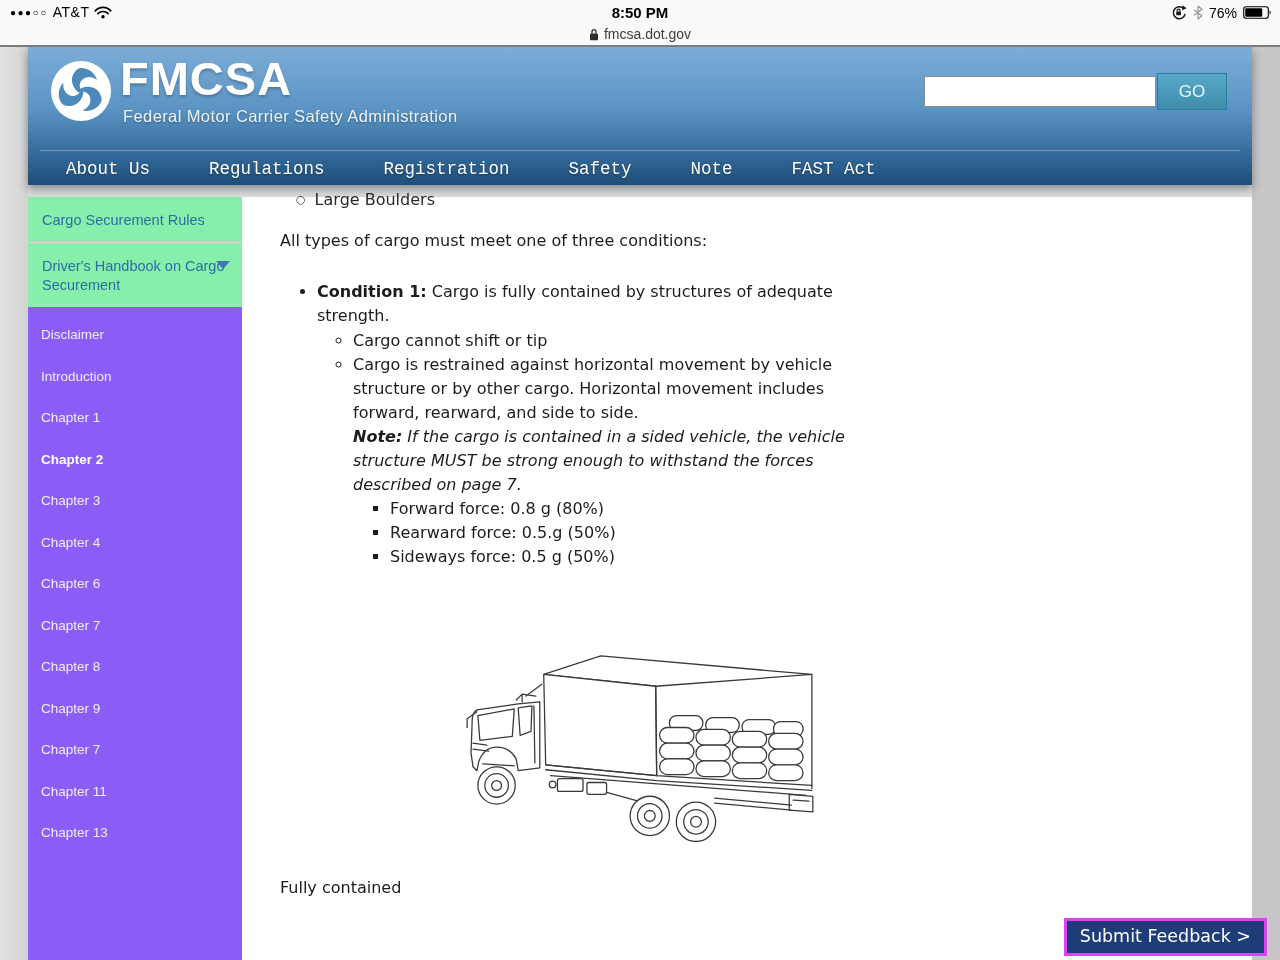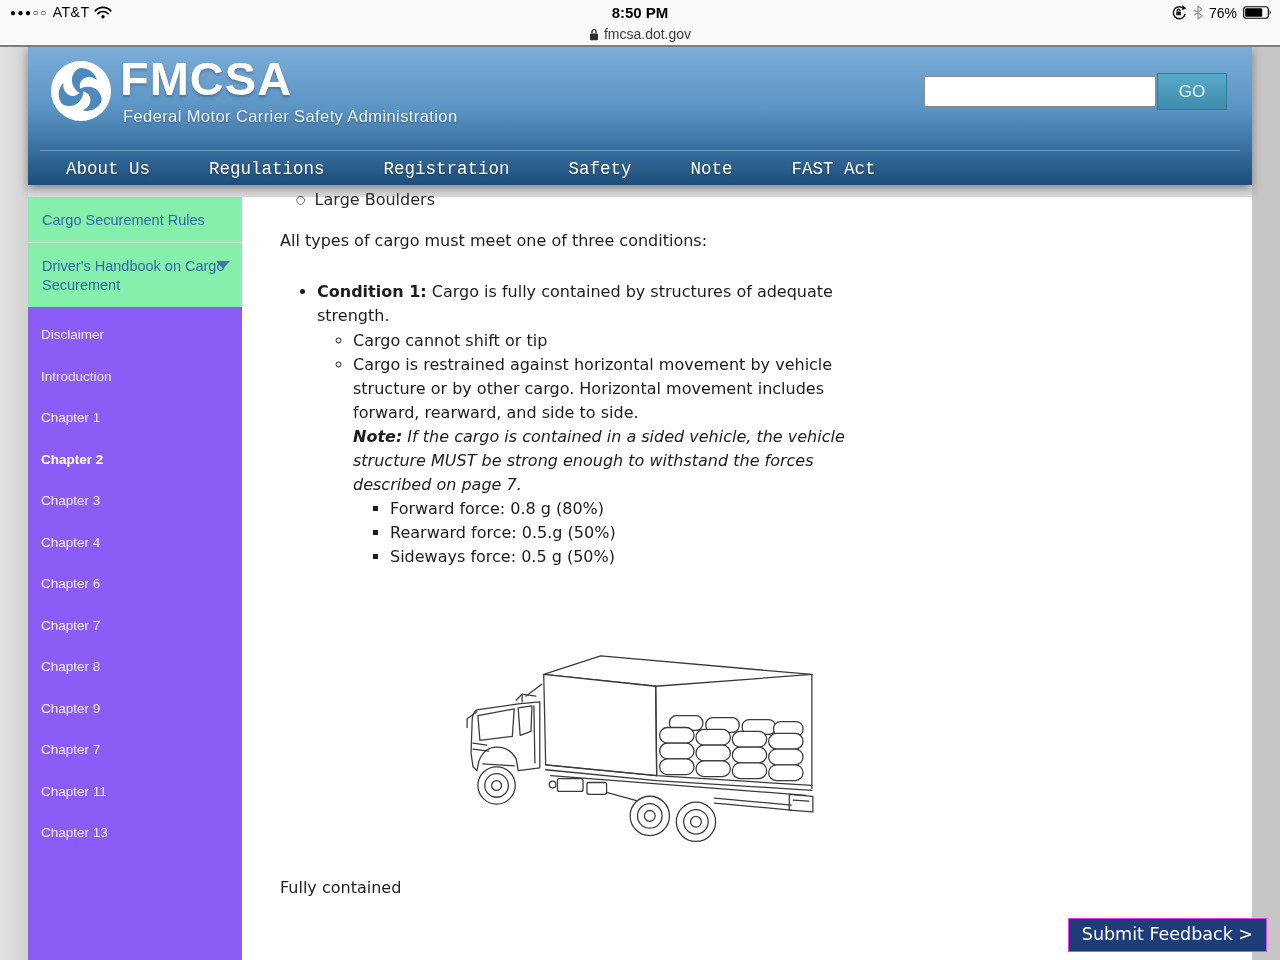--- a/index.html
+++ b/index.html
@@ -58,21 +58,21 @@
   ul.lvl2 { margin-top:1px; padding-left:36px; list-style:circle outside; }
   ul.lvl2 > li { max-width:498px; line-height:24px; }
   .note-block { max-width:540px; line-height:24px; font-style:italic; }
   .note-label { font-weight:bold; }
   ul.lvl3 { padding-left:37px; list-style:square outside; }
   ul.lvl3 > li { line-height:24px; }
   .truck-figure { display:block; margin:76px 0 0 175px; width:368px; height:221px; }
   .figure-caption { margin-top:12px; font-size:16px; }
 
   
-  .feedback-btn { position:absolute; right:13px; top:918px; z-index:20; background:#1e3c78; border:1px solid #d946ef;
+  .feedback-btn { position:absolute; right:13px; top:918px; z-index:20; background:#1e3c78; border:3px solid #d946ef;
     color:#fff; font-size:17.5px; padding:5px 13px 7px; cursor:pointer; font-family:"DejaVu Sans", sans-serif; }
 
   svg .ln { fill:none; stroke:#3a3a3a; stroke-width:1.3; stroke-linejoin:round; stroke-linecap:round; }
   svg .lnw { fill:#fff; stroke:#3a3a3a; stroke-width:1.3; stroke-linejoin:round; }
 </style>
 </head>
 <body>
 
 <div class="ios-bar">
   <div class="ios-top">

